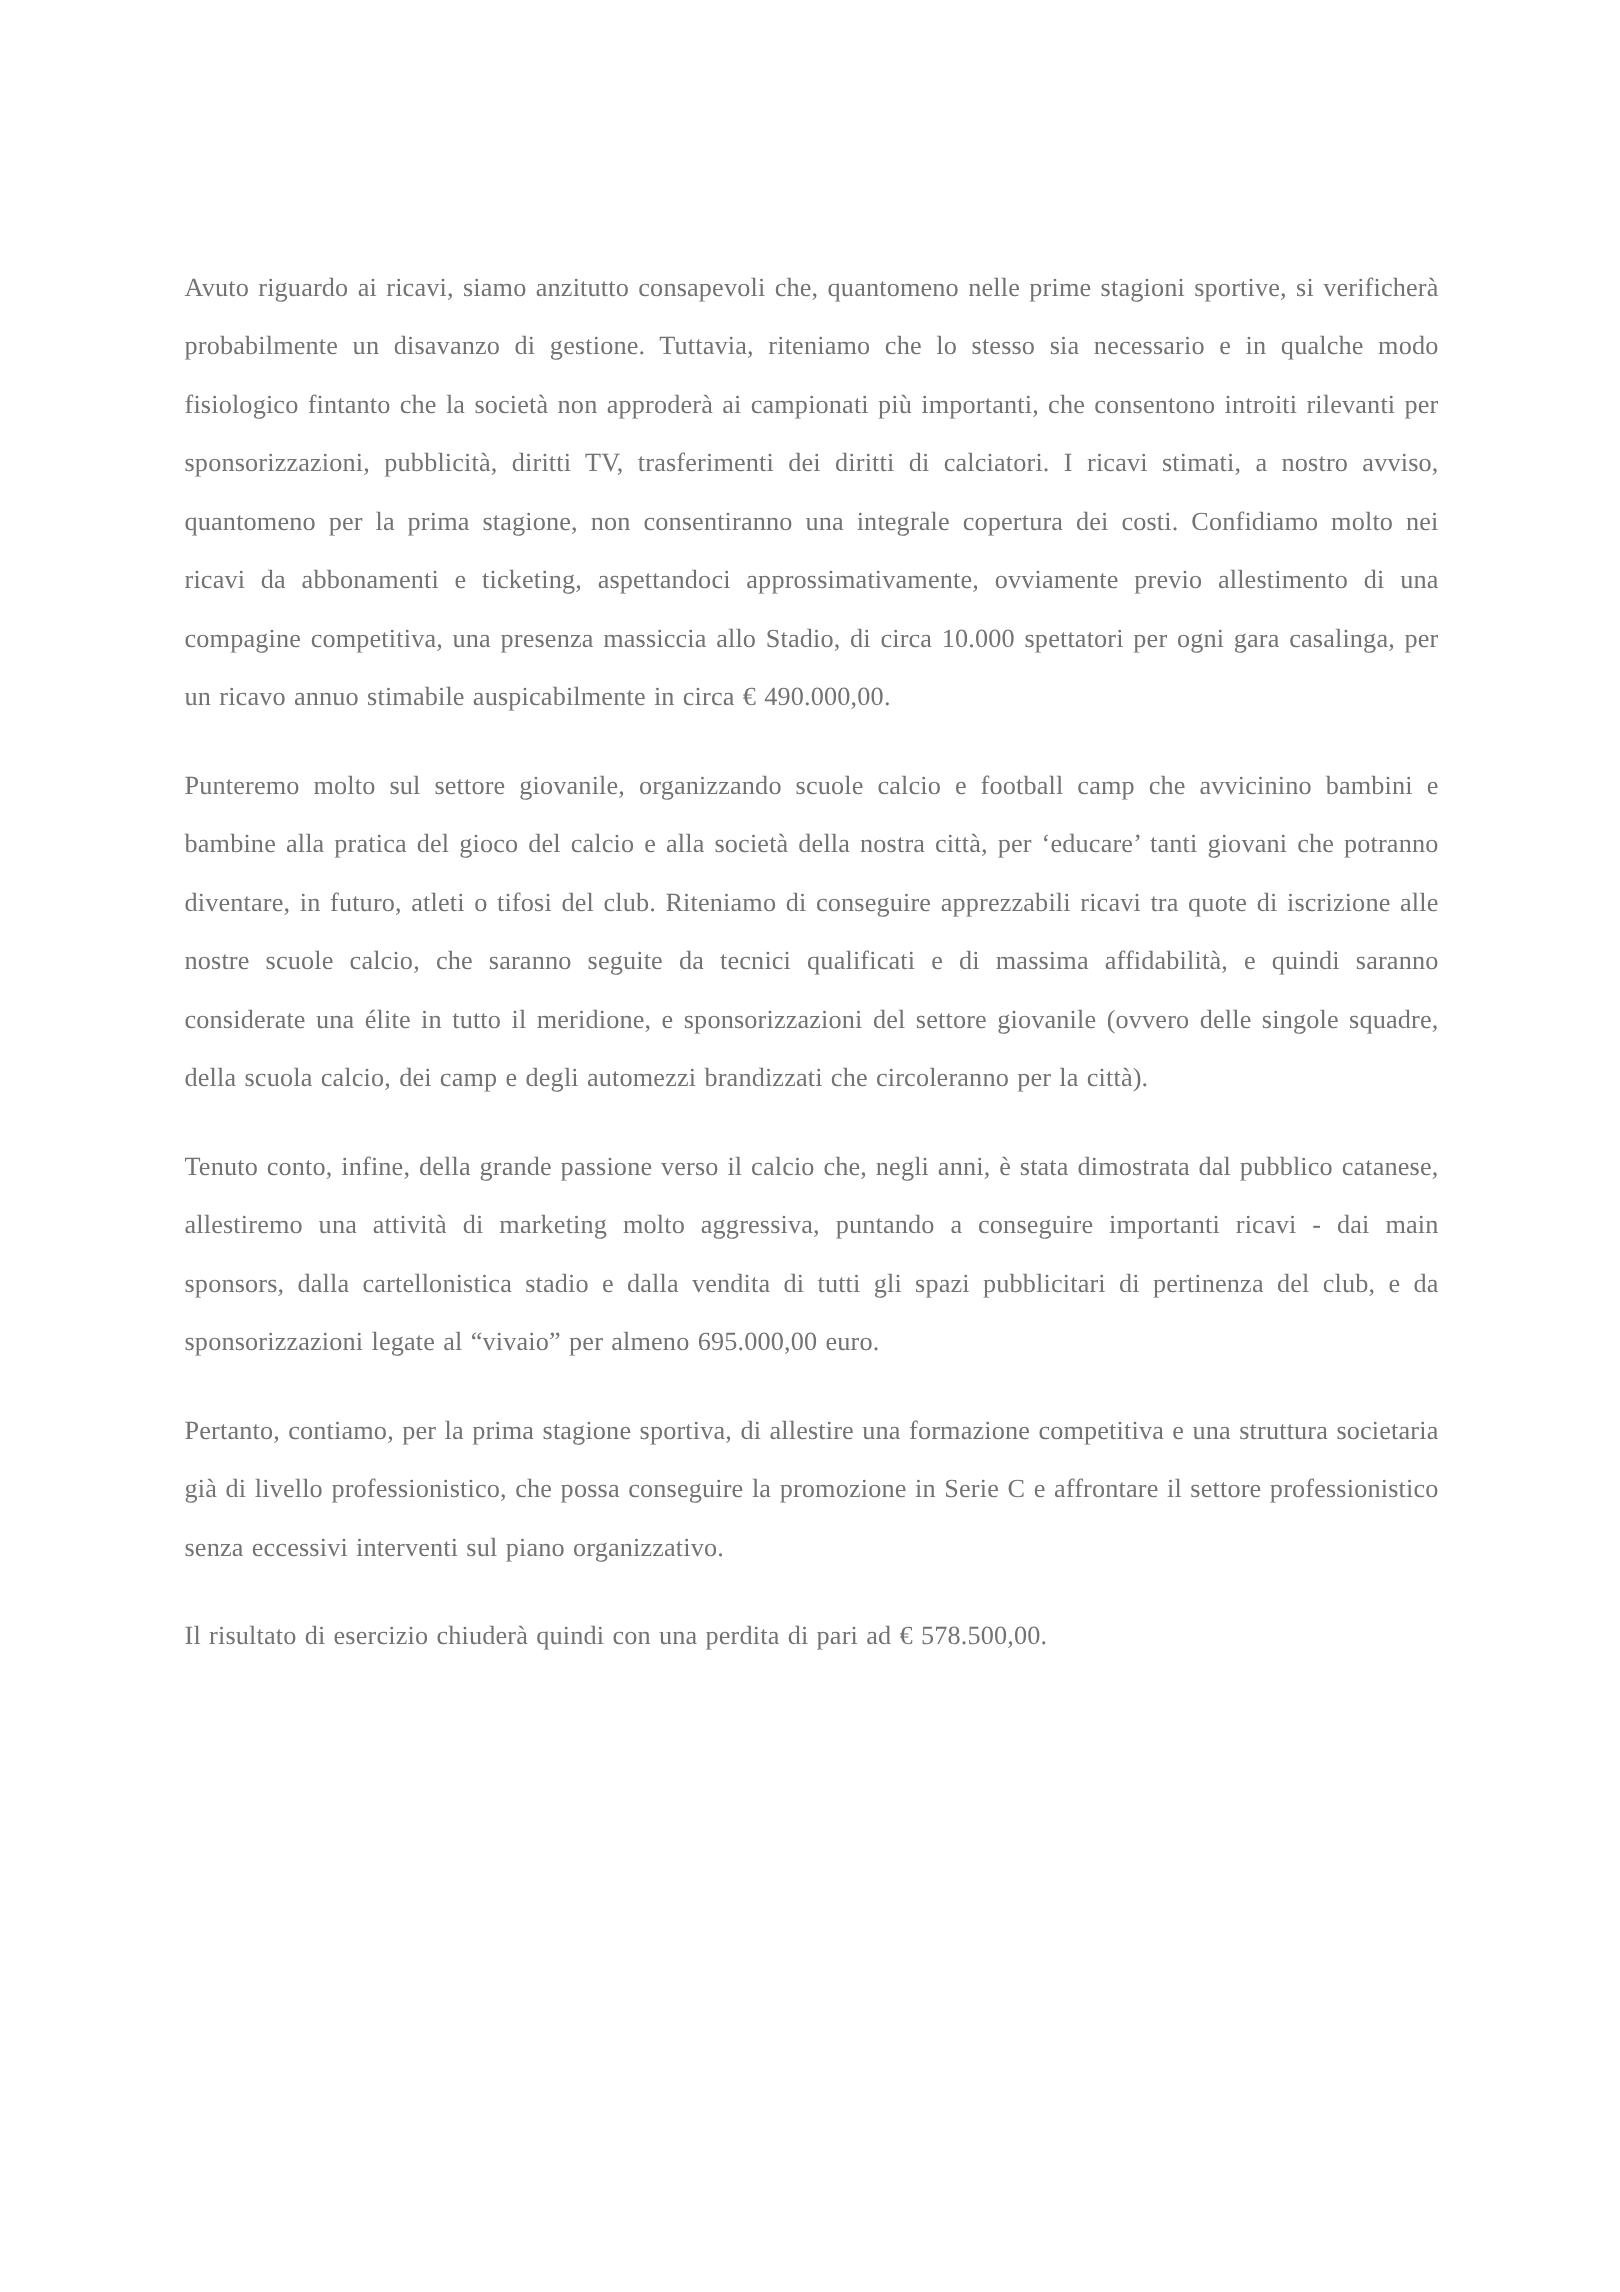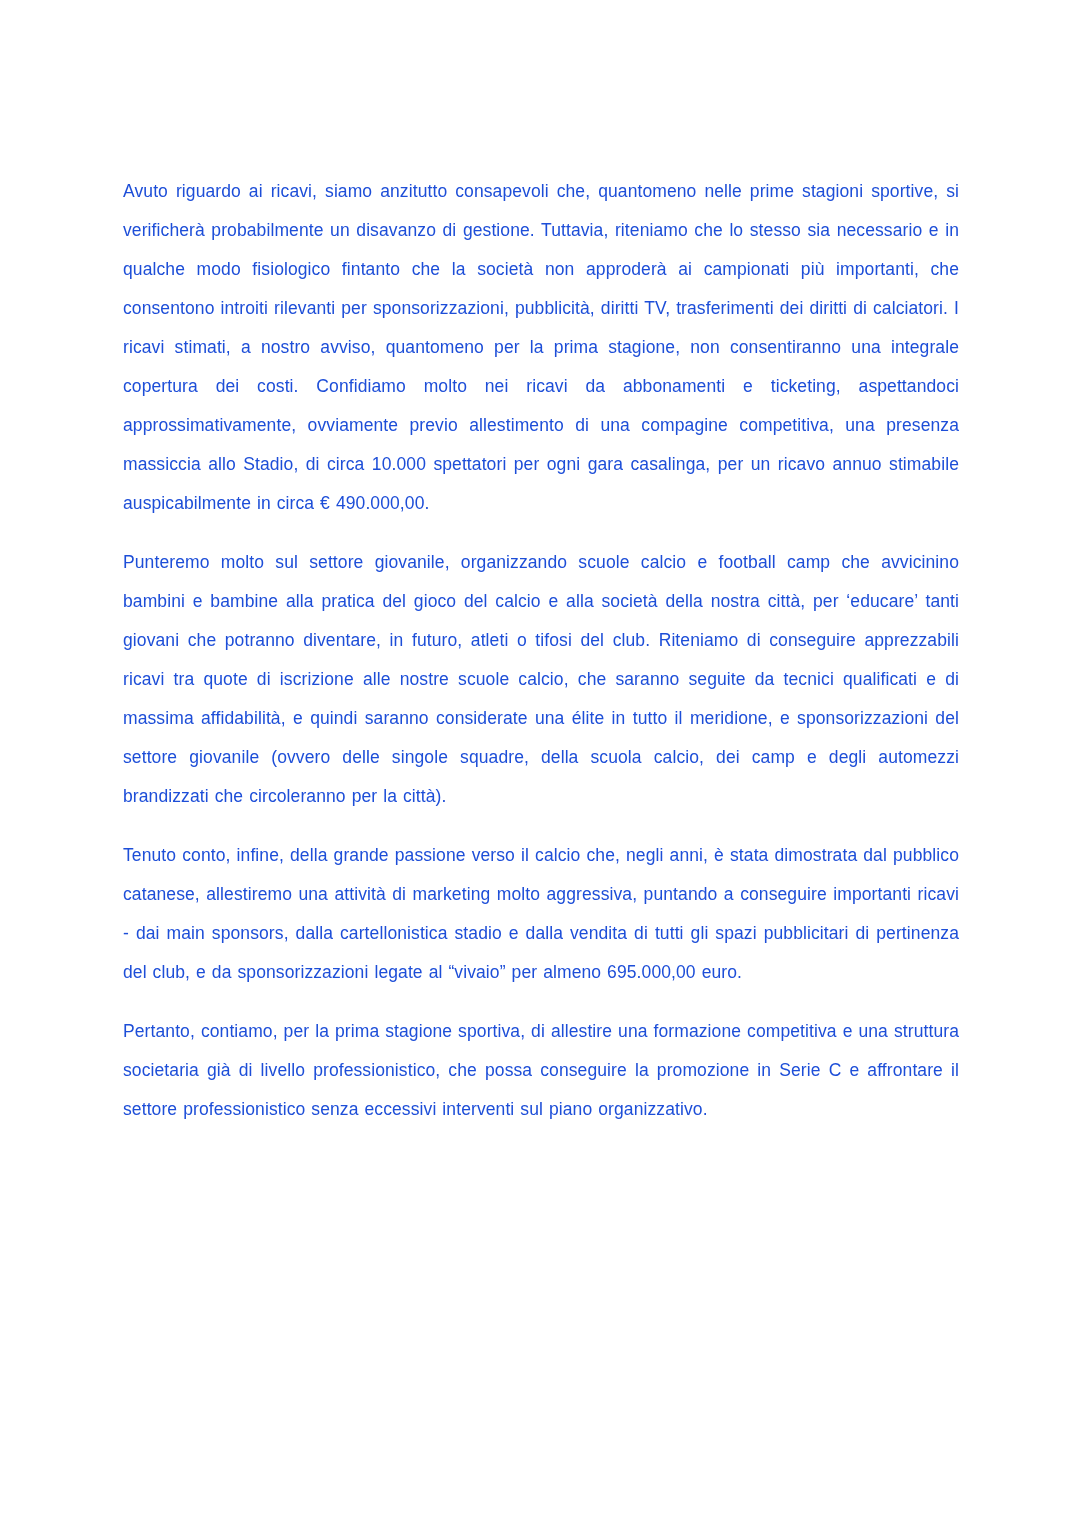--- a/index.html
+++ b/index.html
@@ -13,34 +13,36 @@
     height: 1528px;
     background: #ffffff;
     overflow: hidden;
     font-family: "Liberation Sans", sans-serif;
   }
   .content {
     position: absolute;
     left: 123px;
     top: 172px;
     width: 836px;
-    color: #1d4ed8;
+    color: #737373;
+    font-family: Liberation Serif, serif;
   }
   .content p {
     margin: 0 0 20px 0;
     font-size: 17.5px;
     line-height: 39px;
     text-align: justify;
     letter-spacing: 0.1px;
     word-spacing: 1px;
   }
 </style>
 </head>
 <body>
 
 <div class="page">
   <div class="content">
     <p>Avuto riguardo ai ricavi, siamo anzitutto consapevoli che, quantomeno nelle prime stagioni sportive, si verificherà probabilmente un disavanzo di gestione. Tuttavia, riteniamo che lo stesso sia necessario e in qualche modo fisiologico fintanto che la società non approderà ai campionati più importanti, che consentono introiti rilevanti per sponsorizzazioni, pubblicità, diritti TV, trasferimenti dei diritti di calciatori. I ricavi stimati, a nostro avviso, quantomeno per la prima stagione, non consentiranno una integrale copertura dei costi. Confidiamo molto nei ricavi da abbonamenti e ticketing, aspettandoci approssimativamente, ovviamente previo allestimento di una compagine competitiva, una presenza massiccia allo Stadio, di circa 10.000 spettatori per ogni gara casalinga, per un ricavo annuo stimabile auspicabilmente in circa € 490.000,00.</p>
     <p>Punteremo molto sul settore giovanile, organizzando scuole calcio e football camp che avvicinino bambini e bambine alla pratica del gioco del calcio e alla società della nostra città, per ‘educare’ tanti giovani che potranno diventare, in futuro, atleti o tifosi del club. Riteniamo di conseguire apprezzabili ricavi tra quote di iscrizione alle nostre scuole calcio, che saranno seguite da tecnici qualificati e di massima affidabilità, e quindi saranno considerate una élite in tutto il meridione, e sponsorizzazioni del settore giovanile (ovvero delle singole squadre, della scuola calcio, dei camp e degli automezzi brandizzati che circoleranno per la città).</p>
     <p>Tenuto conto, infine, della grande passione verso il calcio che, negli anni, è stata dimostrata dal pubblico catanese, allestiremo una attività di marketing molto aggressiva, puntando a conseguire importanti ricavi - dai main sponsors, dalla cartellonistica stadio e dalla vendita di tutti gli spazi pubblicitari di pertinenza del club, e da sponsorizzazioni legate al “vivaio” per almeno 695.000,00 euro.</p>
     <p>Pertanto, contiamo, per la prima stagione sportiva, di allestire una formazione competitiva e una struttura societaria già di livello professionistico, che possa conseguire la promozione in Serie C e affrontare il settore professionistico senza eccessivi interventi sul piano organizzativo.</p>
+    <p>Il risultato di esercizio chiuderà quindi con una perdita di pari ad € 578.500,00.</p>
   </div>
 </div>
 
 </body></html>

